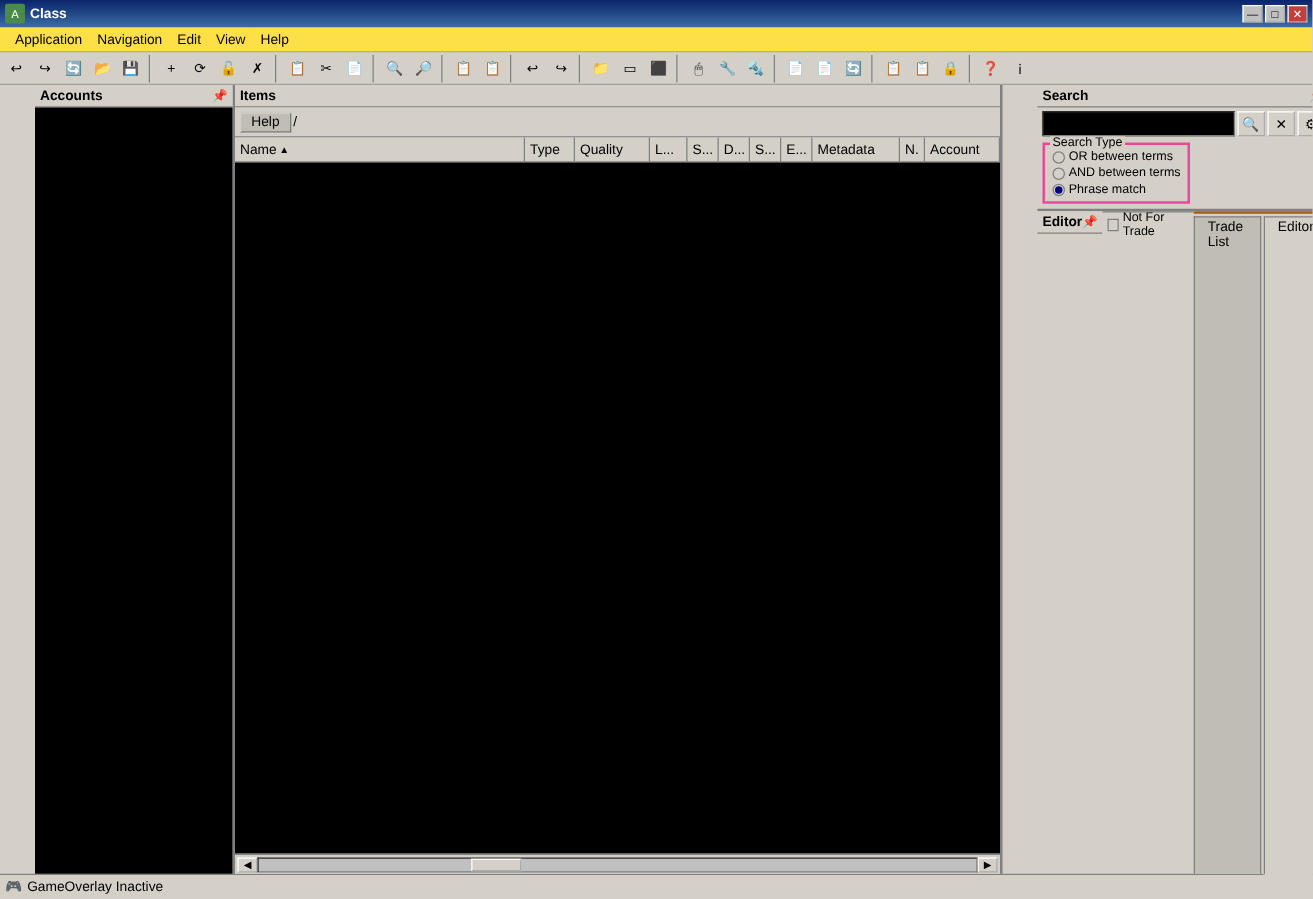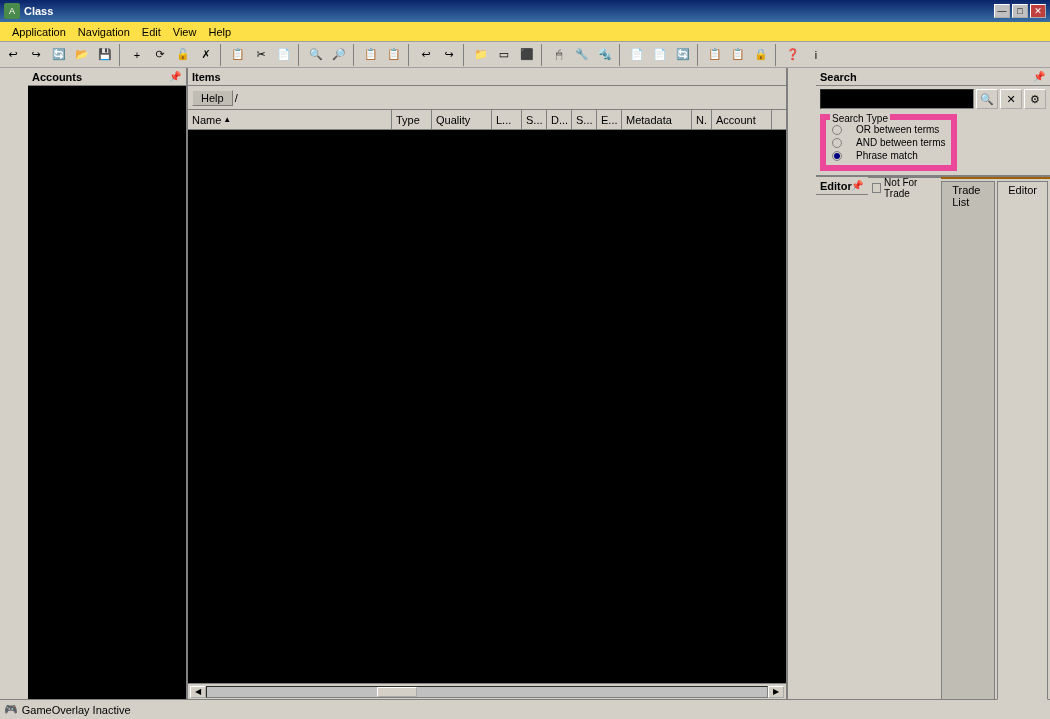--- a/index.html
+++ b/index.html
@@ -260,35 +260,35 @@
       font-size: 11px;
     }
 
     
     #search-options {
       display: flex;
       padding: 2px 4px 4px 4px;
       gap: 8px;
     }
     .search-type-group, .search-opts-group {
-      border: 6px solid #ec4899;
+      border: 2px solid #ec4899;
       padding: 2px 6px 4px 6px;
       position: relative;
     }
     .group-legend {
       position: absolute;
       top: -7px; left: 4px;
       background: #d4d0c8;
       padding: 0 2px;
       font-size: 10px;
     }
     .radio-item, .checkbox-item {
       display: flex;
       align-items: center;
-      gap: 14px;
+      gap: 3px;
       font-size: 10px;
       margin-top: 2px;
     }
     .radio-input {
       width: 10px; height: 10px;
       appearance: none;
       border: 1px solid #808080;
       border-radius: 50%;
       background: #d4d0c8;
       cursor: pointer;
@@ -441,21 +441,21 @@
     <div class="panel-header">
       <span>Items</span>
     </div>
 
     <div id="breadcrumb">
       <span class="breadcrumb-item">Help</span>
       <span class="breadcrumb-sep">/</span>
     </div>
 
     <div id="grid-header">
-      <div class="col-header" style="width:204px;">
+      <div class="col-header" style="width:232px;">
         <span>Name</span>
         <span class="col-sort">▲</span>
       </div>
       <div class="col-header" style="width:40px;">Type</div>
       <div class="col-header" style="width:60px;">Quality</div>
       <div class="col-header" style="width:30px;">L...</div>
       <div class="col-header" style="width:25px;">S...</div>
       <div class="col-header" style="width:25px;">D...</div>
       <div class="col-header" style="width:25px;">S...</div>
       <div class="col-header" style="width:25px;">E...</div>

